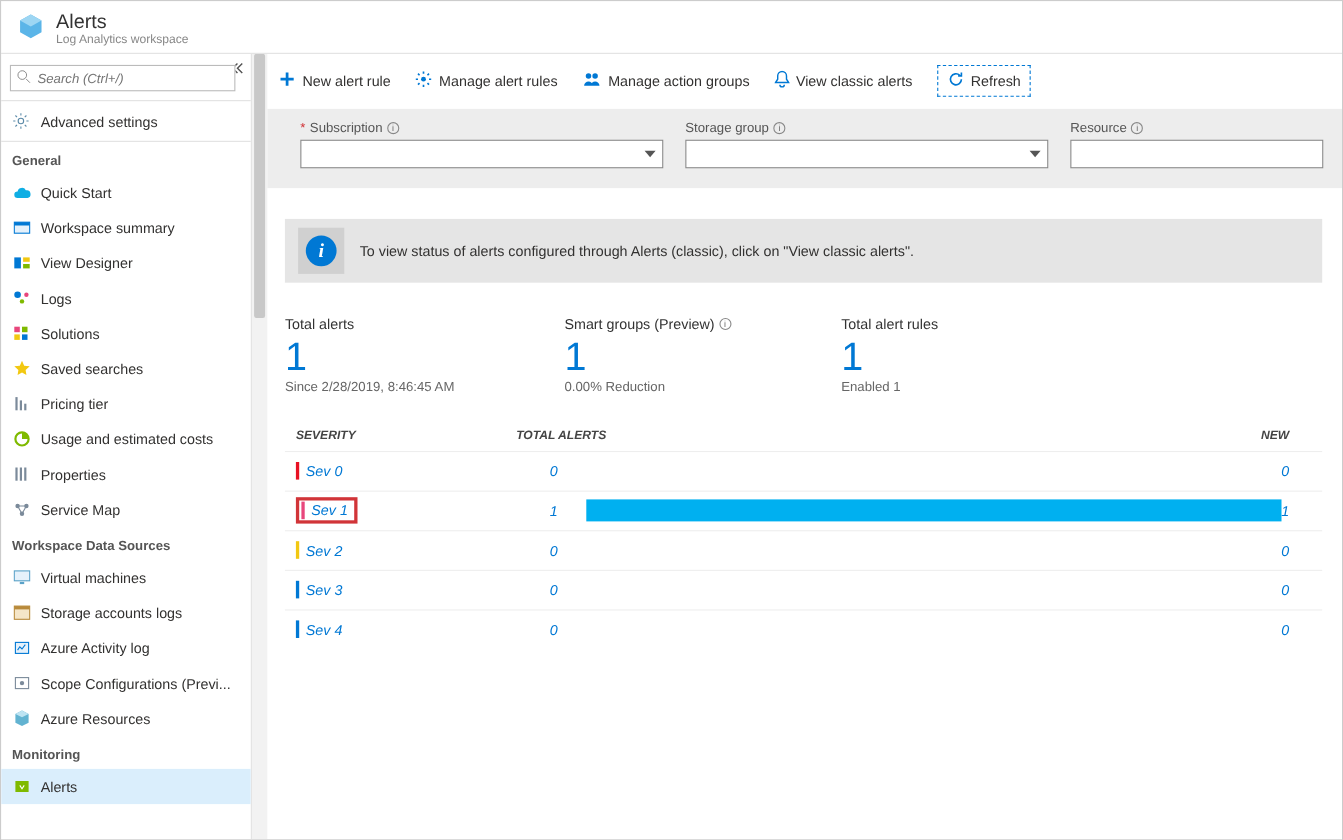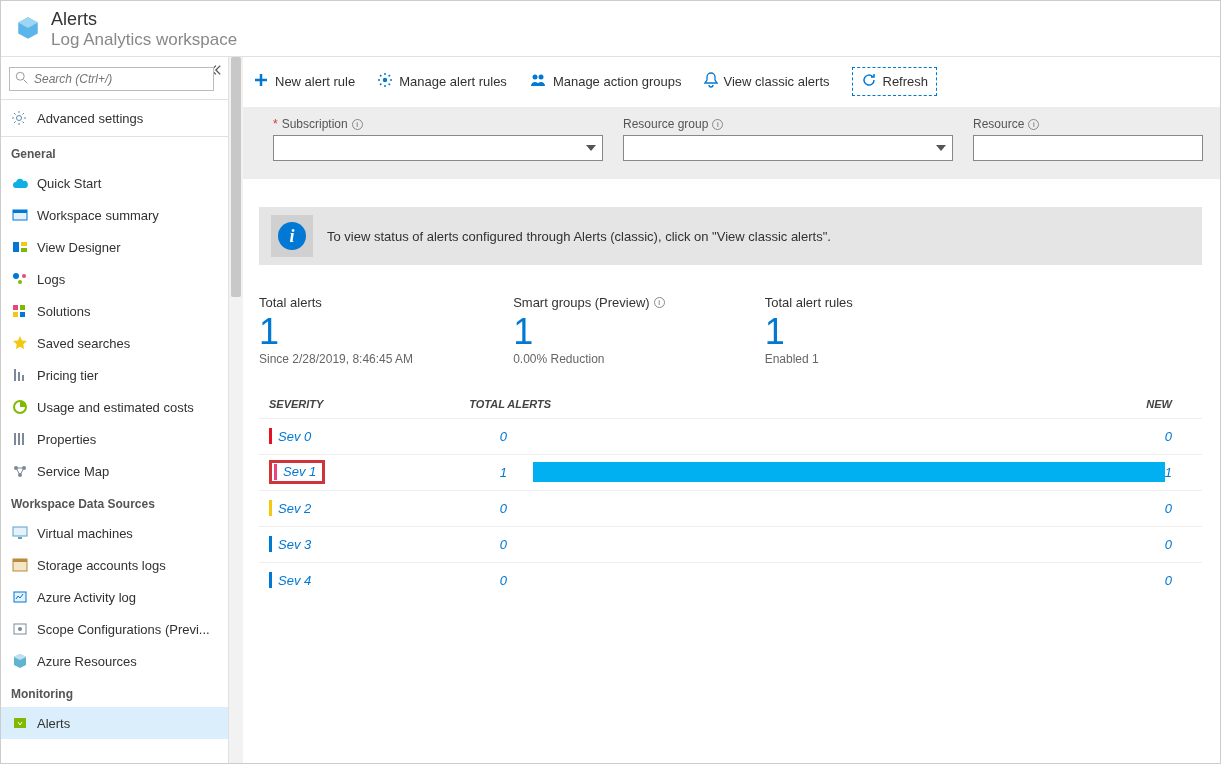--- a/index.html
+++ b/index.html
@@ -1,21 +1,21 @@
 <!DOCTYPE html>
 <html><head>
 <meta charset="utf-8">
 <style>
 * { box-sizing: border-box; margin: 0; padding: 0; }
 body { font-family: "Segoe UI", Arial, sans-serif; font-size: 13px; color: #323130; background: #fff; overflow: hidden; }
 .page { display: flex; flex-direction: column; width: 1221px; height: 764px; border: 1px solid #ccc; }
 .header { display: flex; align-items: center; padding: 8px 14px 6px; border-bottom: 1px solid #e1e1e1; }
 .header-icon { margin-right: 10px; }
 .header-text .title { font-size: 18px; font-weight: 400; color: #333; }
-.header-text .subtitle { font-size: 17px; color: #888; }
+.header-text .subtitle { font-size: 11px; color: #888; }
 
 .body { display: flex; flex: 1; overflow: hidden; }
 .sidebar { width: 228px; border-right: 1px solid #e1e1e1; position: relative; display: flex; flex-direction: column; }
 .collapse-btn { position: absolute; top: 6px; right: 6px; color: #555; cursor: pointer; }
 .search-wrap { padding: 10px 8px 8px; }
 .search-input { width: 205px; height: 24px; padding: 2px 6px 2px 24px; border: 1px solid #bbb; color: #666; font-style: italic; font-size: 12px; background: #fff; }
 .search-rel { position: relative; }
 .search-ico { position: absolute; left: 6px; top: 4px; color: #888; }
 .nav-scroll { overflow-y: auto; flex: 1; border-top: 1px solid #e1e1e1; position: relative; }
 .nav-scroll::before { content: ""; position: absolute; top:0; left:0; bottom:0; width:6px; }
@@ -321,21 +321,21 @@
                 <span class="req">*</span>
                 <span>Subscription</span> 
                 <span class="info-ico">i</span>
               </div>
             <div class="select wide">
                 <span class="chev"></span>
               </div>
           </div>
           <div class="filter">
             <div class="filter-label">
-                <span>Resource group</span> 
+                <span>Storage group</span> 
                 <span class="info-ico">i</span>
               </div>
             <div class="select wide">
                 <span class="chev"></span>
               </div>
           </div>
           <div class="filter">
             <div class="filter-label">
                 <span>Resource</span> 
                 <span class="info-ico">i</span>

